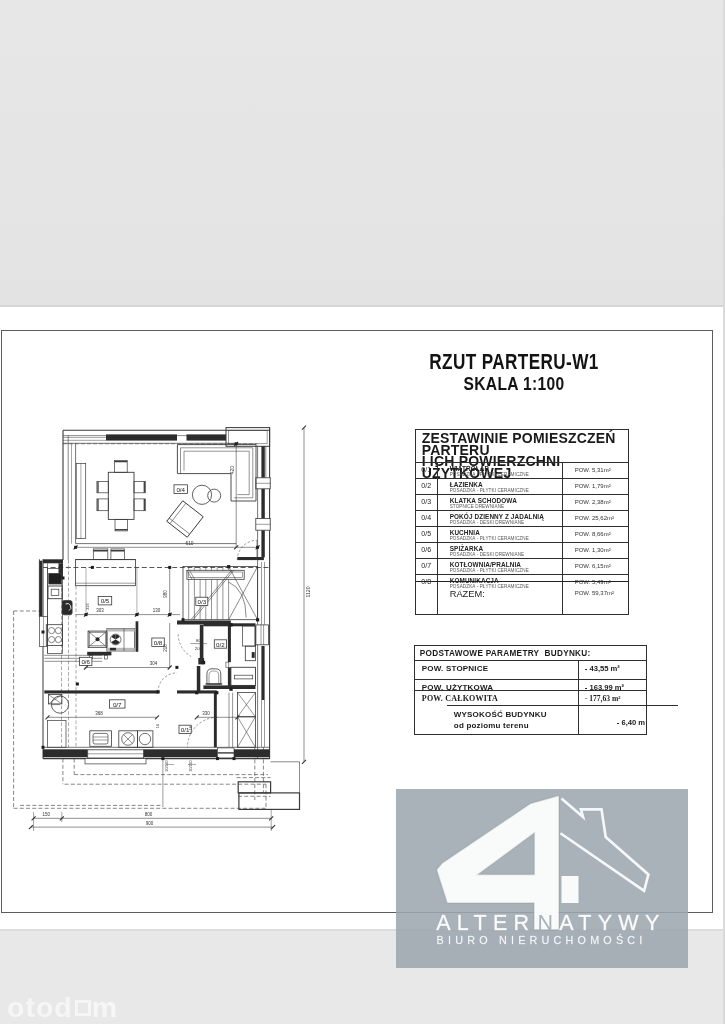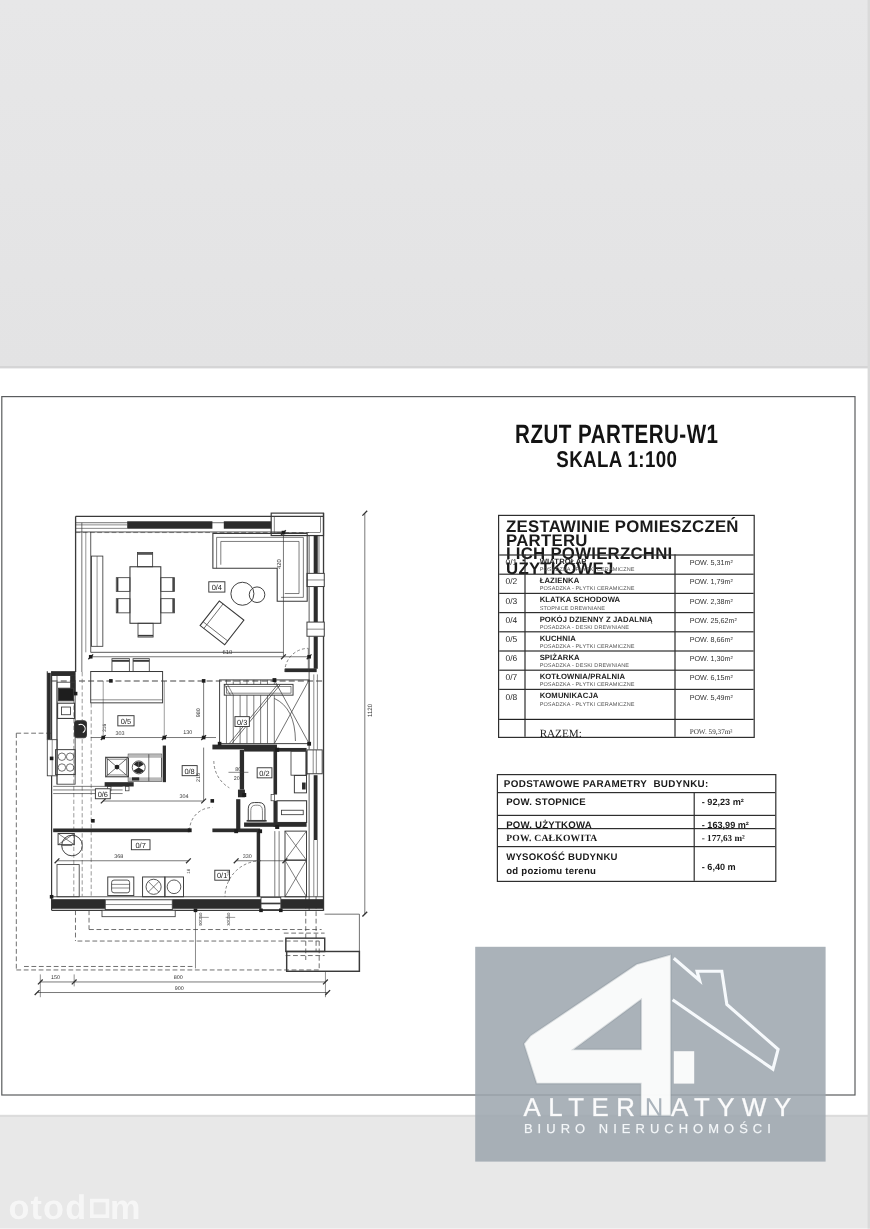--- a/index.html
+++ b/index.html
@@ -80,48 +80,48 @@
       <span class="nm">KOTŁOWNIA/PRALNIA</span>
       <span class="sb">POSADZKA - PŁYTKI CERAMICZNE</span>
       <span class="pw">POW. 6,15m²</span>
     </div>
   <div class="row" style="top:143.8px;">
       <span class="num">0/8</span>
       <span class="nm">KOMUNIKACJA</span>
       <span class="sb">POSADZKA - PŁYTKI CERAMICZNE</span>
       <span class="pw">POW. 5,49m²</span>
     </div>
-  <div class="row" style="top:169px;height:18px;border-top:1.8px solid #222;font-family:Liberation Serif, serif;">
+  <div class="row" style="top:151px;height:18px;border-top:1.8px solid #222;">
       <span class="nm" style="font-size:9.3px;top:7px;font-weight:normal;letter-spacing:0;">RAZEM:</span>
       <span class="pw" style="top:8px;">POW. 59,37m²</span>
     </div>
 </div>
 
 <div id="tbl2" class="abs" style="left:413.8px;top:644.8px;width:233.2px;height:90.7px;border:1.6px solid #2e2e2e;box-sizing:border-box;font-family:'Liberation Sans',sans-serif;">
   <style>
     #tbl2 .r{position:absolute;left:0;width:100%;border-top:1.2px solid #2e2e2e;box-sizing:border-box;}
     #tbl2 .lb{position:absolute;left:7px;top:3.2px;font-size:8px;font-weight:bold;color:#1a1a1a;letter-spacing:0.2px;}
     #tbl2 .vl{position:absolute;left:7px;top:3.2px;font-size:7.6px;font-weight:bold;color:#1a1a1a;}
     #tbl2 .vdiv{position:absolute;left:163.6px;top:14.5px;bottom:0;width:1.1px;background:#2e2e2e;}
   </style>
   <div style="padding:3px 0 0 5px;font-size:8.2px;font-weight:bold;color:#1a1a1a;letter-spacing:0.3px;">PODSTAWOWE PARAMETRY&nbsp; BUDYNKU:</div>
   <div class="vdiv"></div>
   <div class="r" style="top:14.5px;height:14.7px;">
       <span class="lb">POW. STOPNICE</span>
-      <span class="vl" style="left:170px;">- 92,23 m²</span>
+      <span class="vl" style="left:170px;">- 43,55 m²</span>
     </div>
   <div class="r" style="top:33px;height:14.8px;">
       <span class="lb">POW. UŻYTKOWA</span>
       <span class="vl" style="left:170px;">- 163,99 m²</span>
     </div>
   <div class="r" style="top:44px;height:15.1px;font-family:Liberation Serif, serif;">
       <span class="lb">POW. CAŁKOWITA</span>
       <span class="vl" style="left:170px;text-align:right;">- 177,63 m²</span>
     </div>
-  <div class="r" style="top:59.1px;height:28.6px;">
+  <div class="r" style="top:59.1px;height:28.6px;margin-left:32px;">
       <span class="lb" style="line-height:11px;">WYSOKOŚĆ BUDYNKU<br>od poziomu terenu</span>
       <span class="vl" style="left:170px;top:12px;">- 6,40 m</span>
     </div>
 </div>
 
 <svg id="plan" class="abs" style="left:0;top:415px;filter:blur(0.22px);" width="340" height="425" viewBox="0 415 340 425" fill="none" stroke-linecap="butt">
 <g stroke="#3a3a3a" stroke-width="0.8">
 
 <g stroke="#555" stroke-width="0.7" stroke-dasharray="4 2.2">
   <path d="M13.6 611 L43 611"></path>

